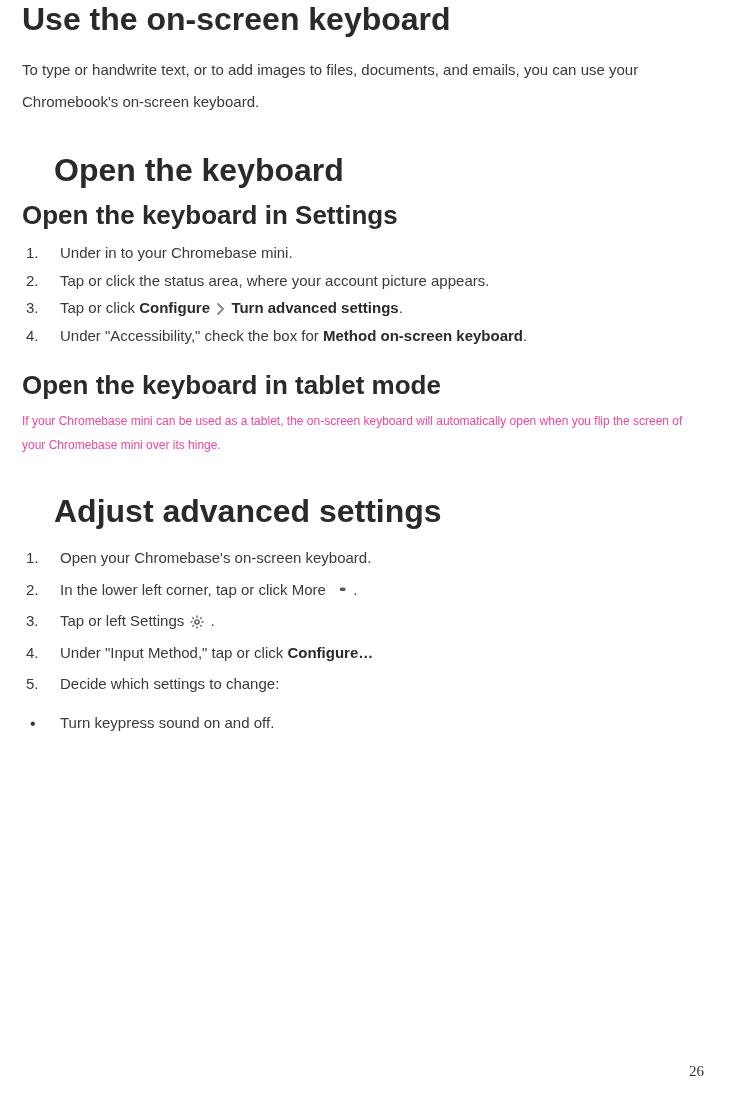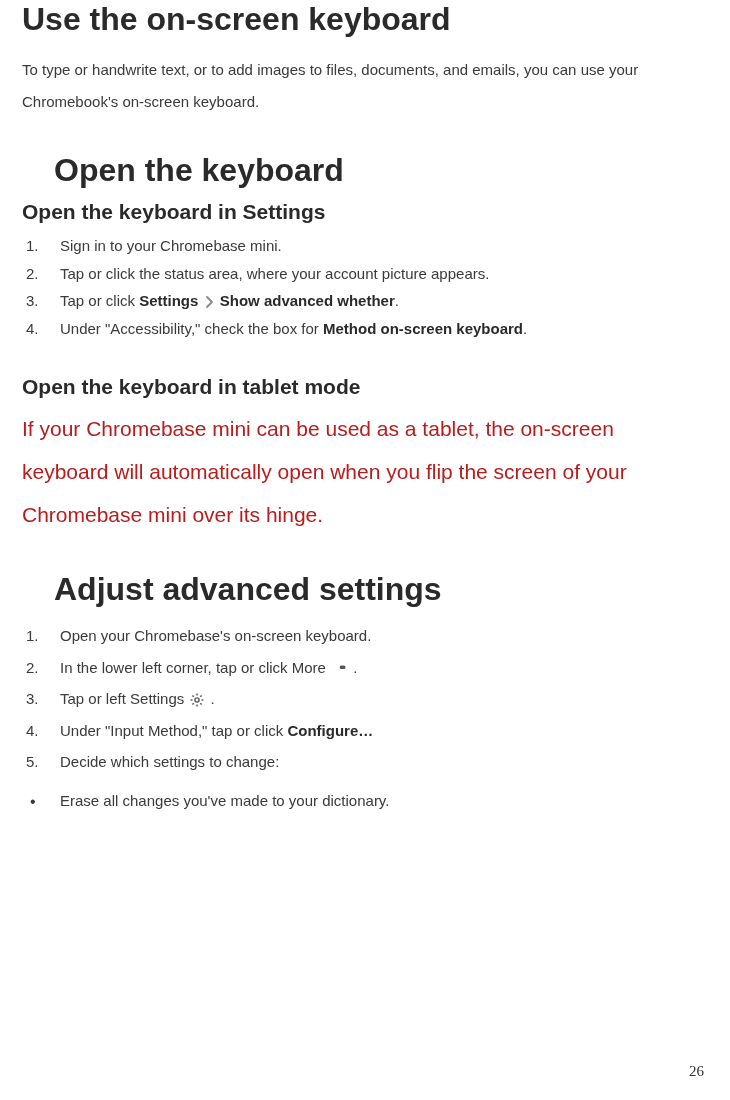--- a/index.html
+++ b/index.html
@@ -20,27 +20,27 @@
       line-height: 1.2;
     }
     h1.section { margin-top: 34px; margin-bottom: 10px; margin-left: 32px; }
     .intro {
       font-size: 15px;
       line-height: 2.1;
       color: #3a3a3a;
       margin-bottom: 8px;
     }
     h2 {
-      font-size: 21px;
+      font-size: 26px;
       font-weight: bold;
       color: #2a2a2a;
       margin-top: 10px;
       margin-bottom: 8px;
     }
-    h2.mt { margin-top: 32px; }
+    h2.mt { margin-top: 20px; }
     ol {
       list-style: none;
       counter-reset: item;
       padding-left: 0;
       margin-bottom: 8px;
     }
     ol li {
       counter-increment: item;
       font-size: 15px;
       line-height: 1.85;
@@ -89,23 +89,23 @@
       display: inline-block;
       vertical-align: middle;
       width: 14px;
       text-align: center;
       letter-spacing: -3px;
       font-size: 12px;
       color: #555;
       margin: 0 1px 0 4px;
     }
     .para {
-      font-size: 21px;
+      font-size: 12px;
       line-height: 2.05;
-      color: #b91c1c;
+      color: #ec4899;
     }
     .adjust-list { margin-top: 12px; }
     .adjust-list li { line-height: 2.1; }
     .page-num {
       position: absolute;
       bottom: 20px;
       right: 26px;
       font-size: 15px;
       font-family: 'Times New Roman', serif;
       color: #333;
@@ -114,28 +114,28 @@
 </head>
 <body>
 
 <h1>Use the on-screen keyboard</h1>
 <p class="intro">To type or handwrite text, or to add images to files, documents, and emails, you can use your Chromebook's on-screen keyboard.</p>
 
 <h1 class="section">Open the keyboard</h1>
 
 <h2>Open the keyboard in Settings</h2>
 <ol>
-  <li>Sign in to your Chromebase mini.</li>
+  <li>Under in to your Chromebase mini.</li>
   <li>Tap or click the status area, where your account picture appears.</li>
   <li>
-    <span>Tap or click </span><span class="bold">Settings</span>
+    <span>Tap or click </span><span class="bold">Configure</span>
     <span class="chevron"><svg width="9" height="12" viewBox="0 0 9 12">
           <path d="M2 1 L7 6 L2 11" stroke="#888" stroke-width="1.8" fill="none" stroke-linecap="round" stroke-linejoin="round"></path>
         </svg></span>
-    <span class="bold"> Show advanced whether</span><span>.</span>
+    <span class="bold"> Turn advanced settings</span><span>.</span>
   </li>
   <li>
     <span>Under "Accessibility," check the box for </span><span class="bold">Method on-screen keyboard</span><span>.</span>
   </li>
 </ol>
 
 <h2 class="mt">Open the keyboard in tablet mode</h2>
 <p class="para">If your Chromebase mini can be used as a tablet, the on-screen keyboard will automatically open when you flip the screen of your Chromebase mini over its hinge.</p>
 
 <h1 class="section">Adjust advanced settings</h1>
@@ -159,16 +159,16 @@
             <line x1="4.8" y1="11.2" x2="3.4" y2="12.6"></line>
           </g>
         </svg></span><span> .</span>
   </li>
   <li>
     <span>Under "Input Method," tap or click </span><span class="bold">Configure…</span>
   </li>
   <li>Decide which settings to change:</li>
 </ol>
 <ul>
-  <li>Erase all changes you've made to your dictionary.</li>
+  <li>Turn keypress sound on and off.</li>
 </ul>
 
 <div class="page-num">26</div>
 
 </body></html>

